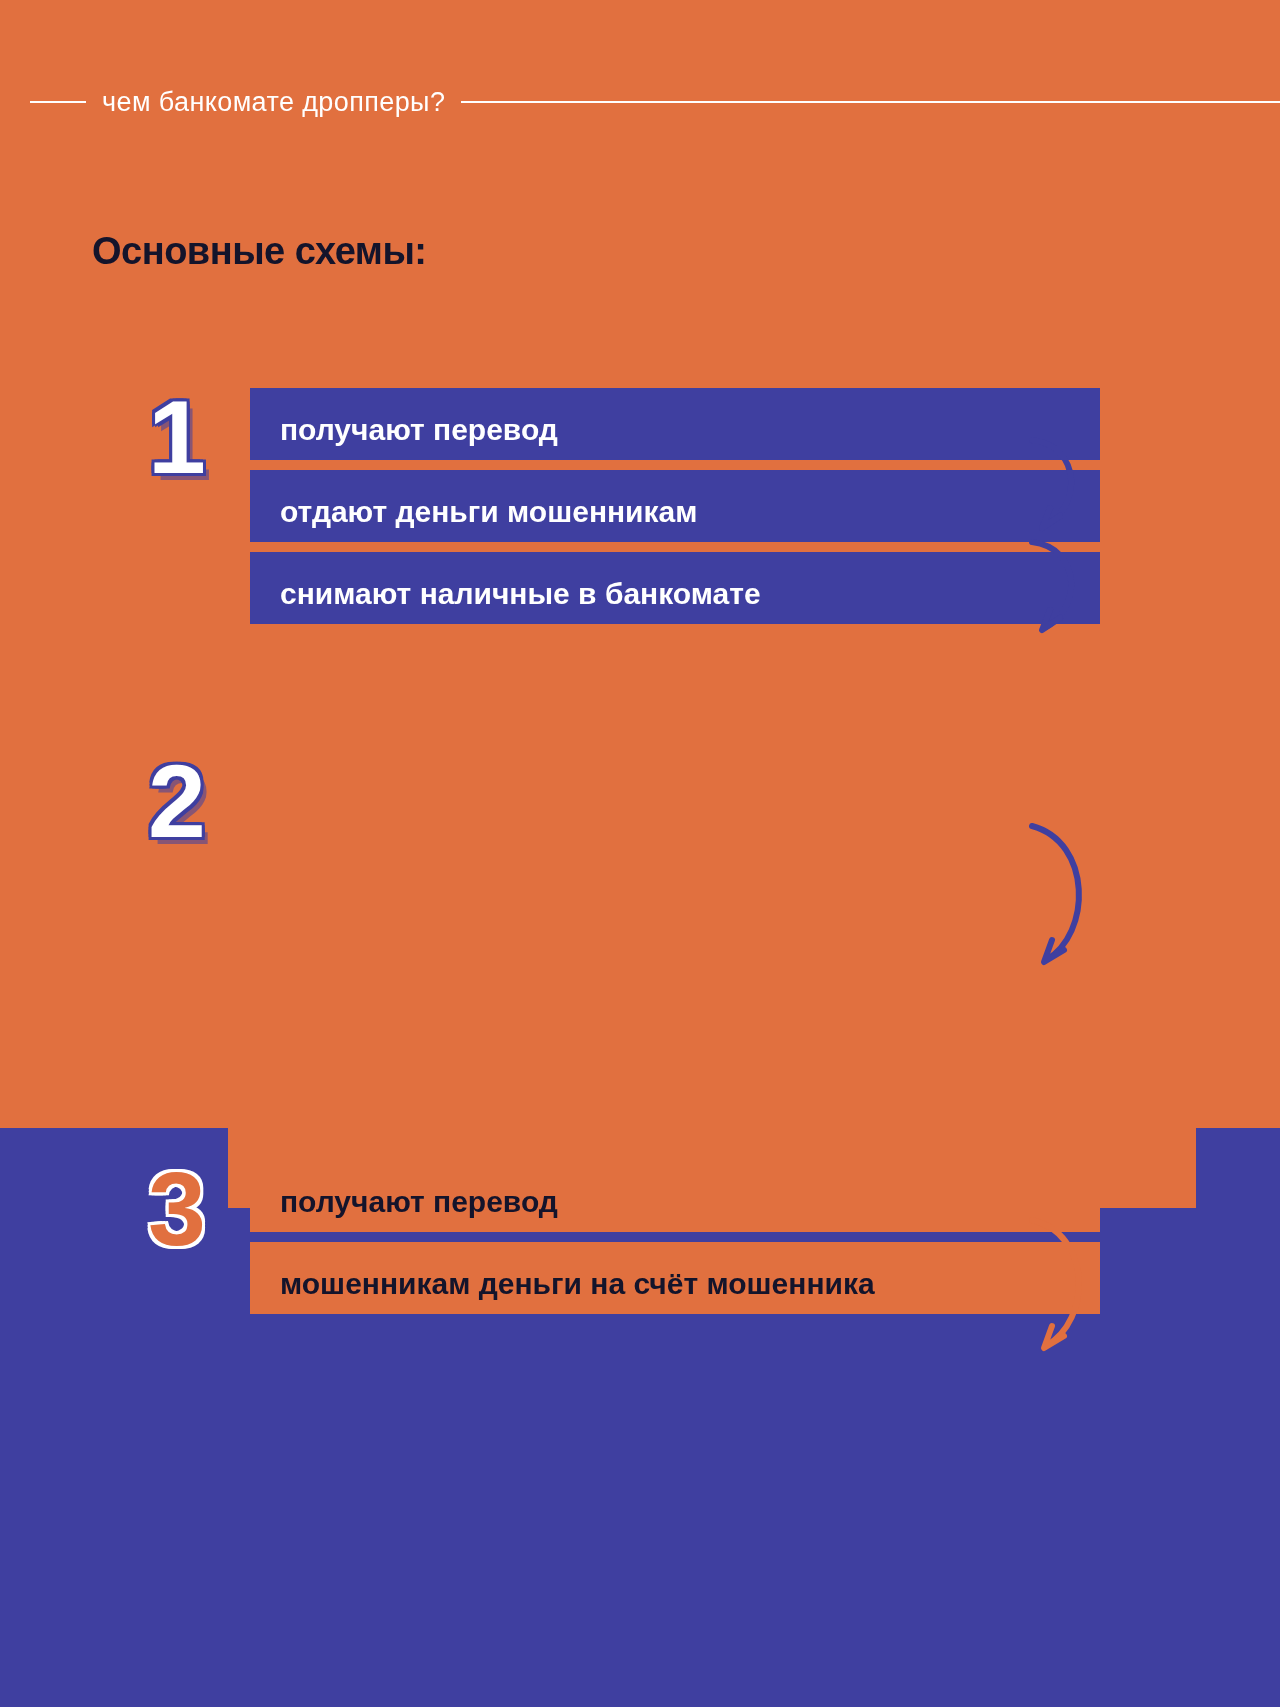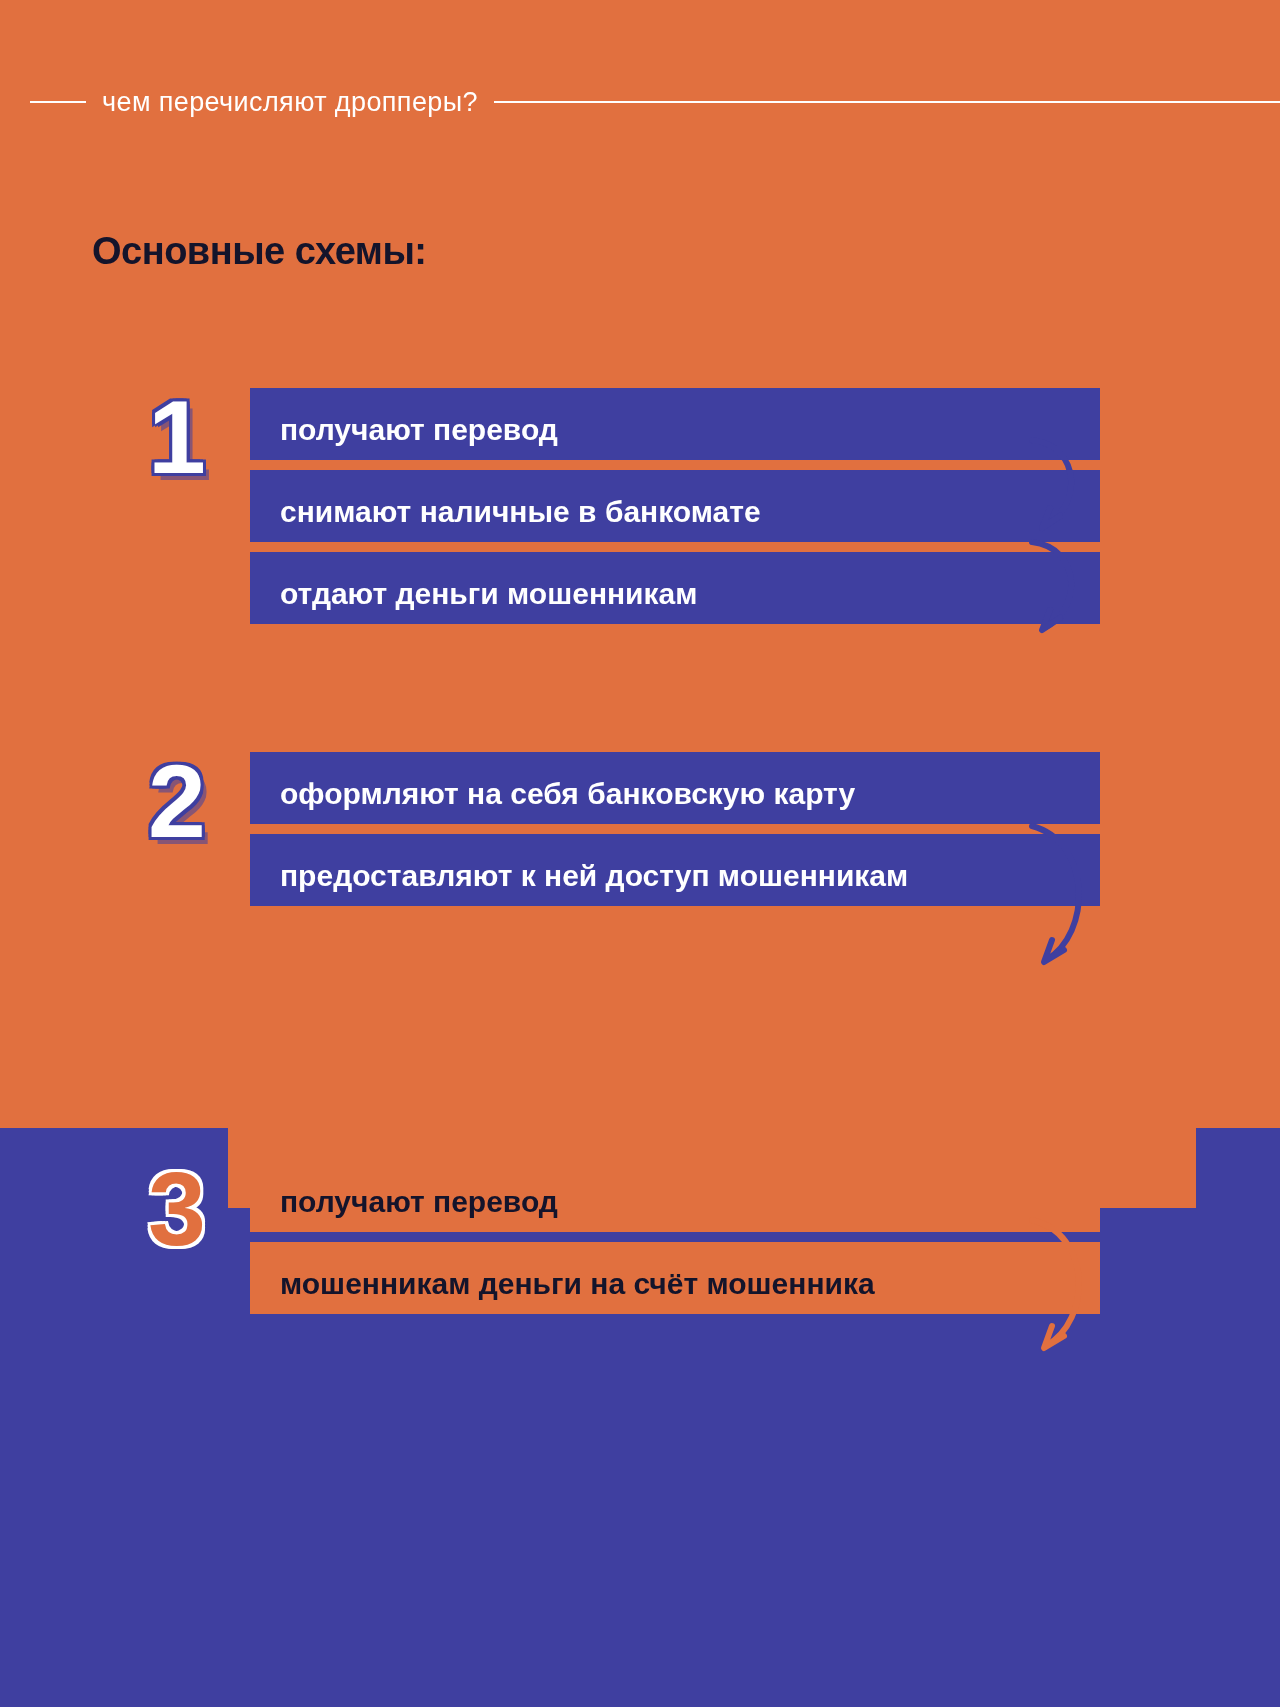--- a/index.html
+++ b/index.html
@@ -170,53 +170,49 @@
 <body>
 
 <div class="page">
 
   <div class="blue-block-left"></div>
   <div class="blue-block-right"></div>
   <div class="blue-block-bottom"></div>
 
   <div class="kicker-row">
     <div class="kicker-rule-left"></div>
-    <div class="kicker-text">чем перечисляют дропперы?</div>
+    <div class="kicker-text">чем банкомате дропперы?</div>
     <div class="kicker-rule-right"></div>
   </div>
 
   <div class="heading">Основные схемы:</div>
 
   <div class="group group-1">
     <div class="group-inner">
       <div class="num num-blue">1</div>
       <div class="steps">
         <div class="step step-blue">получают перевод</div>
+        <div class="step step-blue">отдают деньги мошенникам</div>
         <div class="step step-blue">снимают наличные в банкомате</div>
-        <div class="step step-blue">отдают деньги мошенникам</div>
       </div>
     </div>
 
     <svg class="arrow" style="left:880px; top:40px;" width="80" height="120" viewBox="0 0 80 120">
       <path d="M12 12 C 62 18, 62 80, 24 98" fill="none" stroke="#3F3FA0" stroke-width="6" stroke-linecap="round"></path>
       <path d="M40 88 L22 100 L30 80" fill="none" stroke="#3F3FA0" stroke-width="6" stroke-linecap="round" stroke-linejoin="round"></path>
     </svg>
     <svg class="arrow" style="left:880px; top:142px;" width="80" height="120" viewBox="0 0 80 120">
       <path d="M12 12 C 62 18, 62 80, 24 98" fill="none" stroke="#3F3FA0" stroke-width="6" stroke-linecap="round"></path>
       <path d="M40 88 L22 100 L30 80" fill="none" stroke="#3F3FA0" stroke-width="6" stroke-linecap="round" stroke-linejoin="round"></path>
     </svg>
   </div>
 
   <div class="group group-2">
     <div class="group-inner">
       <div class="num num-blue">2</div>
-      <div class="steps">
-        <div class="step step-blue">оформляют на себя банковскую карту</div>
-        <div class="step step-blue">предоставляют к ней доступ мошенникам</div>
-      </div>
     </div>
     <svg class="arrow" style="left:880px; top:62px;" width="90" height="170" viewBox="0 0 90 170">
       <path d="M12 12 C 72 28, 72 120, 26 146" fill="none" stroke="#3F3FA0" stroke-width="6" stroke-linecap="round"></path>
       <path d="M44 136 L24 148 L32 126" fill="none" stroke="#3F3FA0" stroke-width="6" stroke-linecap="round" stroke-linejoin="round"></path>
     </svg>
   </div>
 
   <div class="group group-3">
     <div class="group-inner">
       <div class="num num-orange">3</div>

